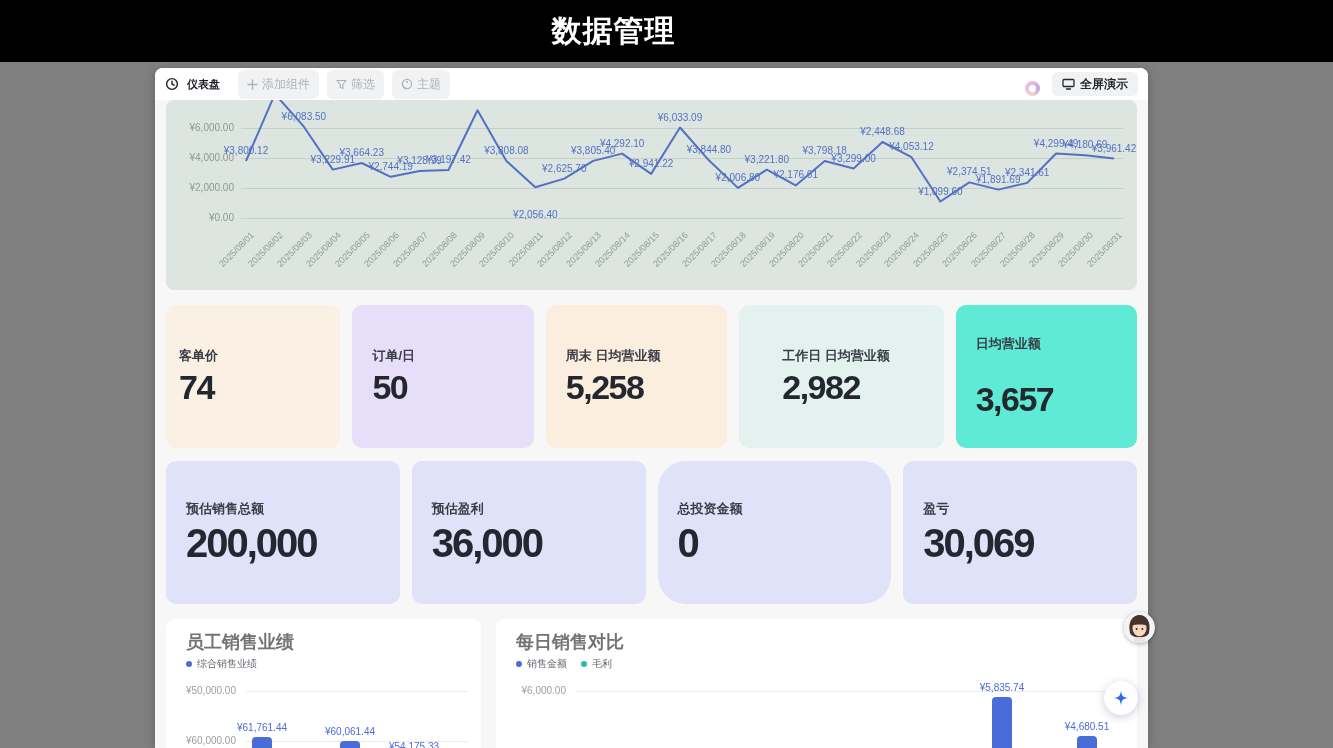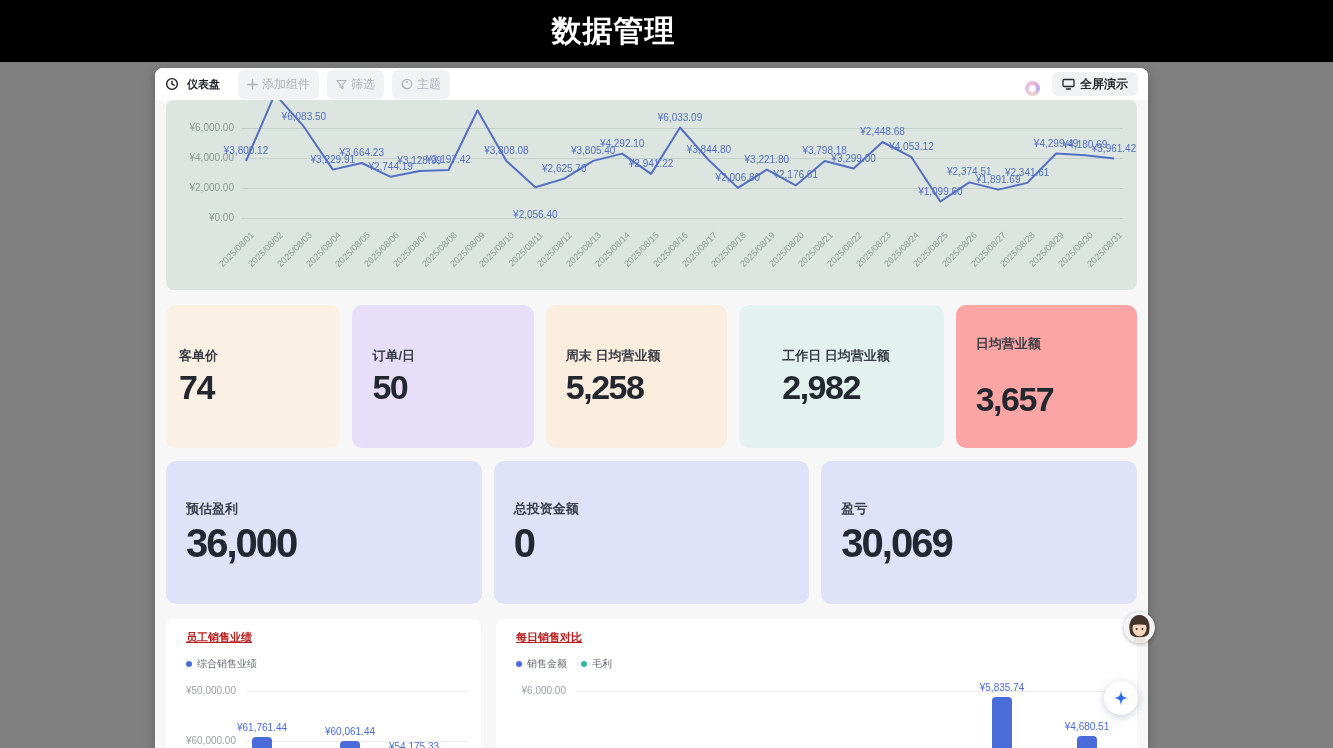--- a/index.html
+++ b/index.html
@@ -38,21 +38,21 @@
   .kpi-card{flex:1;height:143px;border-radius:10px;display:flex;flex-direction:column;
     justify-content:center;padding-left:20px;box-sizing:border-box;}
   .kpi-label{font-size:13px;font-weight:600;color:#383d46;margin-bottom:3px;}
   .kpi-value{font-size:34px;font-weight:800;color:#23272f;letter-spacing:-1.5px;}
   .kpi-row.r2 .kpi-value{font-size:40px;letter-spacing:-2px;}
   
   .bottom-row{display:flex;gap:15px;margin-top:15px;}
   .chart-card{position:relative;background:#fff;border-radius:8px;height:210px;overflow:hidden;}
   .chart-card.left{width:315px;flex:none;}
   .chart-card.right{flex:1;}
-  .cc-title{position:absolute;left:20px;top:11px;font-size:11px;font-weight:700;color:#b91c1c;text-decoration:underline;}
+  .cc-title{position:absolute;left:20px;top:11px;font-size:18px;font-weight:700;color:#737373;}
   .legend{position:absolute;left:20px;top:38px;display:flex;gap:14px;align-items:center;}
   .legend-item{display:flex;align-items:center;gap:5px;font-size:10px;color:#62676e;}
   .dot{width:6px;height:6px;border-radius:50%;}
   .b-ytick{position:absolute;text-align:right;font-size:10px;color:#9aa0a7;width:66px;}
   .b-grid{position:absolute;height:1px;background:#ececee;}
   .bar{position:absolute;width:20px;border-radius:4px 4px 0 0;}
   .bar-label{position:absolute;font-size:10px;color:#4a6cd9;white-space:nowrap;transform:translateX(-50%);text-align:right;}
   
   .avatar{position:absolute;left:1124px;top:612px;width:31px;height:31px;border-radius:50%;
     overflow:hidden;z-index:30;box-shadow:0 1px 4px rgba(0,0,0,.3);}
@@ -195,31 +195,35 @@
           <div class="kpi-value">50</div>
         </div>
         <div class="kpi-card" style="background: rgb(252, 238, 222);">
           <div class="kpi-label">周末 日均营业额</div>
           <div class="kpi-value">5,258</div>
         </div>
         <div class="kpi-card" style="background: rgb(228, 242, 239); padding-left: 43px;">
           <div class="kpi-label">工作日 日均营业额</div>
           <div class="kpi-value">2,982</div>
         </div>
-        <div class="kpi-card" style="background: #fca5a5; gap: 24px;">
+        <div class="kpi-card" style="background: #5eead4; gap: 24px;">
           <div class="kpi-label">日均营业额</div>
           <div class="kpi-value">3,657</div>
         </div>
       </div>
     <div class="kpi-row r2" id="kpi-row-2">
         <div class="kpi-card" style="background: rgb(223, 226, 249);">
+          <div class="kpi-label">预估销售总额</div>
+          <div class="kpi-value">200,000</div>
+        </div>
+        <div class="kpi-card" style="background: rgb(223, 226, 249);">
           <div class="kpi-label">预估盈利</div>
           <div class="kpi-value">36,000</div>
         </div>
-        <div class="kpi-card" style="background: rgb(223, 226, 249);">
+        <div class="kpi-card" style="background: rgb(223, 226, 249); border-radius: 28px;">
           <div class="kpi-label">总投资金额</div>
           <div class="kpi-value">0</div>
         </div>
         <div class="kpi-card" style="background: rgb(223, 226, 249);">
           <div class="kpi-label">盈亏</div>
           <div class="kpi-value">30,069</div>
         </div>
       </div>
 
     <div class="bottom-row">

